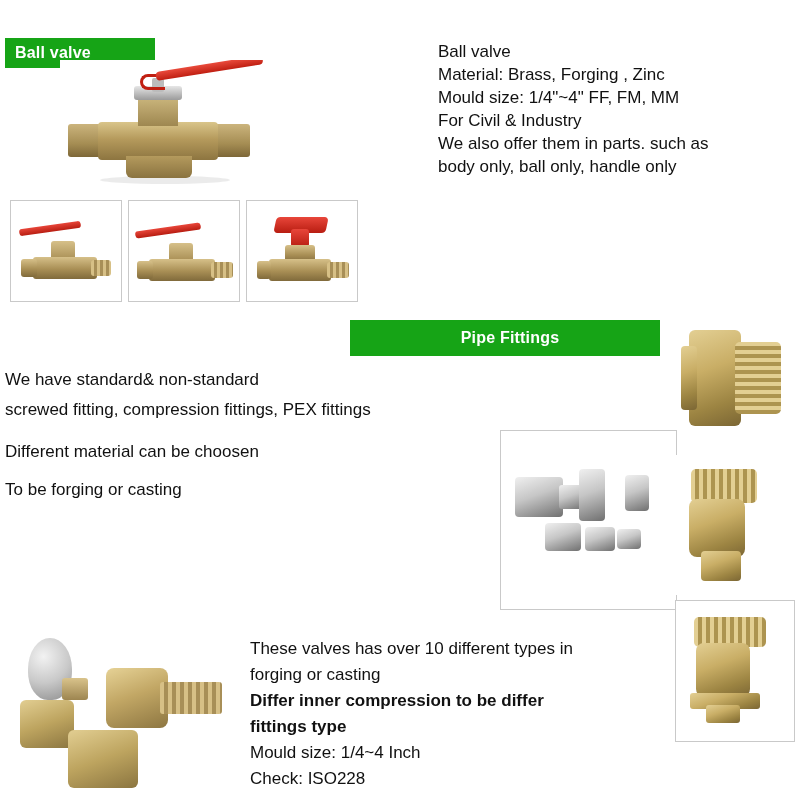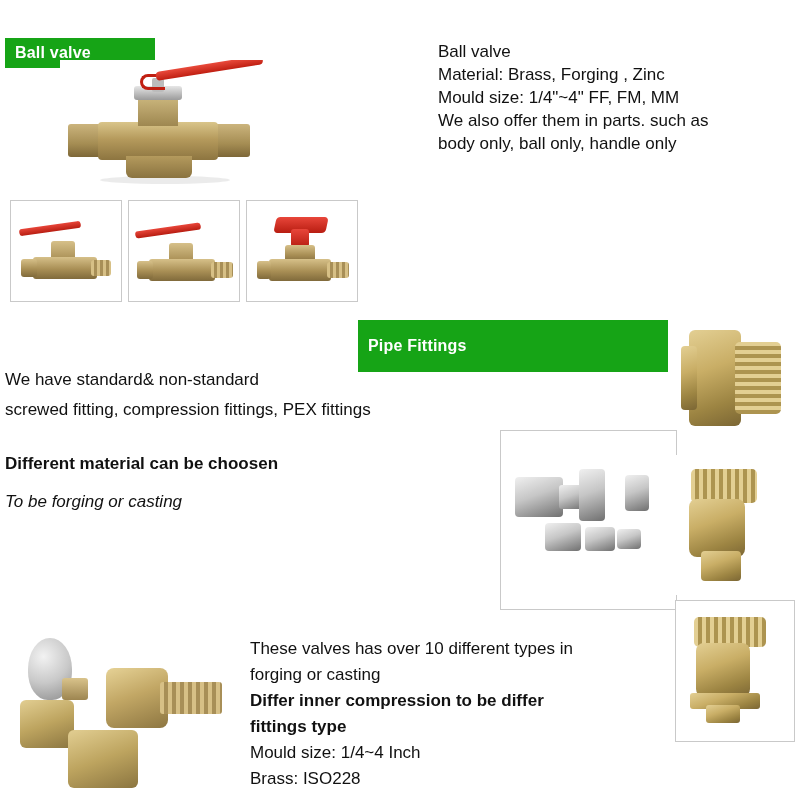--- a/index.html
+++ b/index.html
@@ -171,20 +171,21 @@
 <div class="page">
 
   <div class="banner" style="left:5px; top:38px; width:150px; height:30px;">
     <span>Ball valve</span>
   </div>
 
   <div class="textblock" style="left:438px; top:40px; width:340px;">
     <div class="line">Ball valve</div>
     <div class="line">Material: Brass, Forging , Zinc</div>
     <div class="line">Mould size: 1/4"~4" FF, FM, MM</div>
+    <div class="line">For Civil &amp; Industry</div>
     <div class="line">We also offer them in parts. such as</div>
     <div class="line">body only, ball only, handle only</div>
   </div>
 
   <div class="photo bv-main">
     <div class="bv-shadow"></div>
     <div class="bv-endL"></div>
     <div class="bv-endR"></div>
     <div class="bv-body"></div>
     <div class="bv-base"></div>
@@ -213,29 +214,29 @@
 
   <div class="photo bordered thumb t3">
     <div class="tv-butterfly" style="left:28px; top:16px; width:52px; height:16px; border-radius:4px; transform:skewX(-12deg);"></div>
     <div class="tv-butterfly" style="left:44px; top:28px; width:18px; height:18px; border-radius:3px;"></div>
     <div class="tv-body" style="left:38px; top:44px; width:30px; height:18px;"></div>
     <div class="tv-body" style="left:22px; top:58px; width:62px; height:22px;"></div>
     <div class="tv-body" style="left:10px; top:60px; width:14px; height:18px;"></div>
     <div class="tv-body" style="left:80px; top:61px; width:22px; height:16px; background:repeating-linear-gradient(90deg,#d7c086 0px,#d7c086 3px,#a88f57 3px,#a88f57 6px);"></div>
   </div>
 
-  <div class="banner" style="left:358px; top:320px; width:310px; height:52px;">
+  <div class="banner" style="left:350px; top:320px; width:310px; height:36px;justify-content:center;">
     <span>Pipe Fittings</span>
   </div>
 
   <div class="textblock" style="left:5px; top:365px; width:430px; line-height:30px;">
     <div class="line">We have standard&amp; non-standard</div>
     <div class="line">screwed fitting, compression fittings, PEX fittings</div>
-    <div class="line" style="margin-top:24px;font-weight:bold;">Different material can be choosen</div>
-    <div class="line" style="margin-top:8px;font-style:italic;">To be forging or casting</div>
+    <div class="line" style="margin-top:12px;">Different material can be choosen</div>
+    <div class="line" style="margin-top:8px;">To be forging or casting</div>
   </div>
 
   <div class="photo pf-tl">
     <div class="brass" style="left:14px; top:10px; width:52px; height:96px; border-radius:6px;"></div>
     <div class="brass" style="left:60px; top:22px; width:46px; height:72px; border-radius:5px; background:repeating-linear-gradient(180deg,#e3cf93 0px,#e3cf93 4px,#ad9450 4px,#ad9450 8px);"></div>
     <div class="brass" style="left:6px; top:26px; width:16px; height:64px; border-radius:4px;"></div>
   </div>
 
   <div class="photo bordered pf-mid">
     <div class="chrome" style="left:14px; top:46px; width:48px; height:40px; border-radius:4px;"></div>
@@ -260,21 +261,21 @@
     <div class="brass" style="left:30px; top:104px; width:34px; height:18px; border-radius:3px;"></div>
   </div>
 
 
   <div class="textblock" style="left:250px; top:636px; width:410px; line-height:26px;">
     <div class="line">These valves has over 10 different types in</div>
     <div class="line">forging or casting</div>
     <div class="line bold">Differ inner compression to be differ</div>
     <div class="line bold">fittings type</div>
     <div class="line">Mould size: 1/4~4 Inch</div>
-    <div class="line">Brass: ISO228</div>
+    <div class="line">Check: ISO228</div>
   </div>
 
   <div class="photo gv">
     <div class="gv-strainer"></div>
     <div class="gv-cap"></div>
     <div class="gv-elbow"></div>
     <div class="gv-valve-body"></div>
     <div class="gv-tail"></div>
     <div class="gv-elbow2"></div>
   </div>

